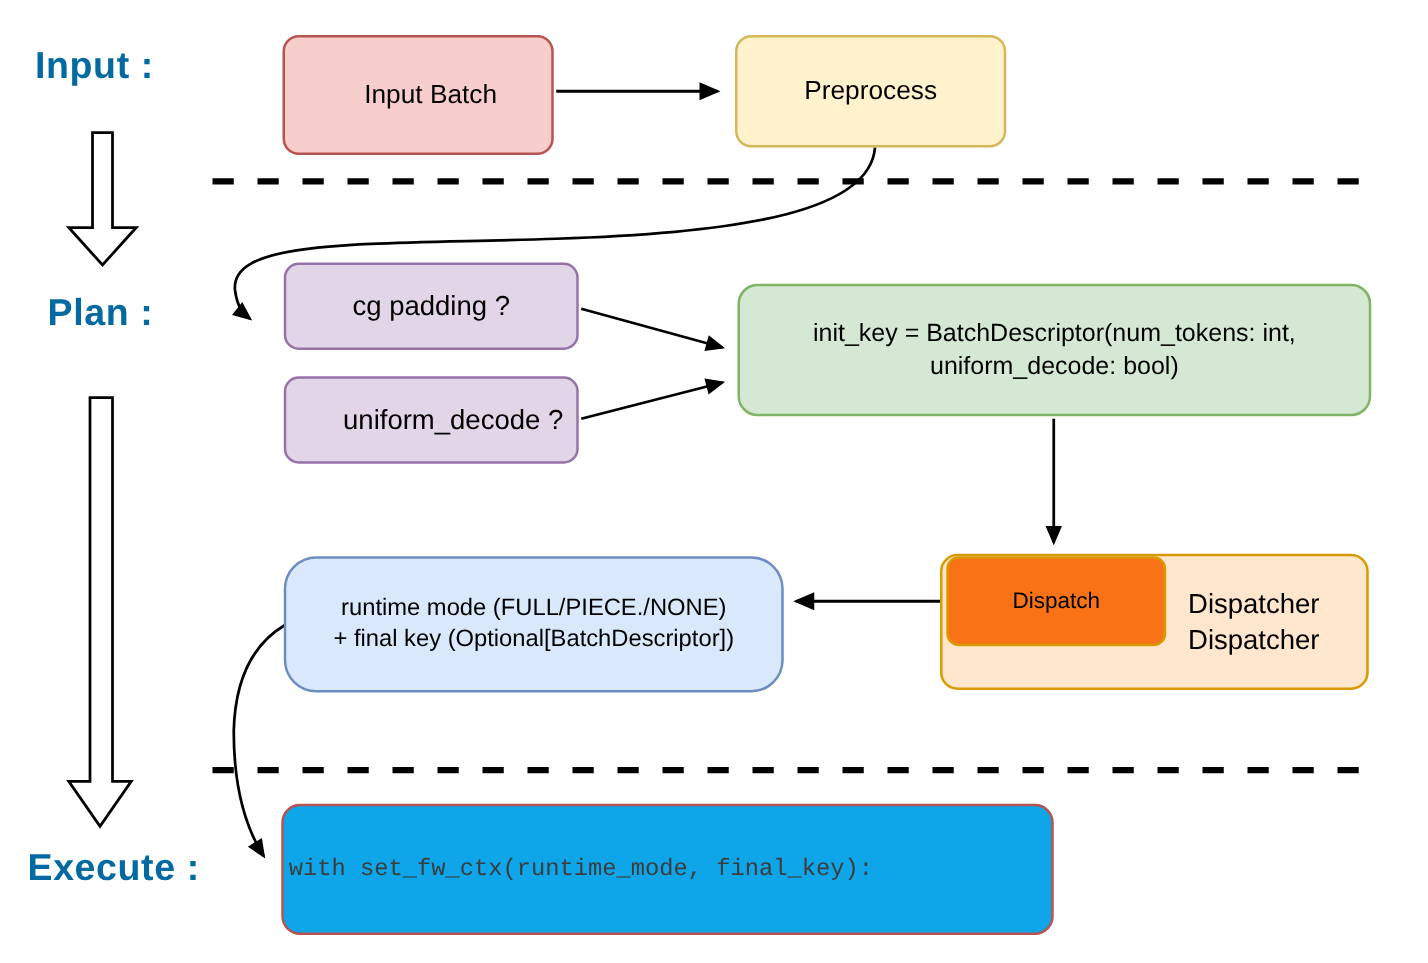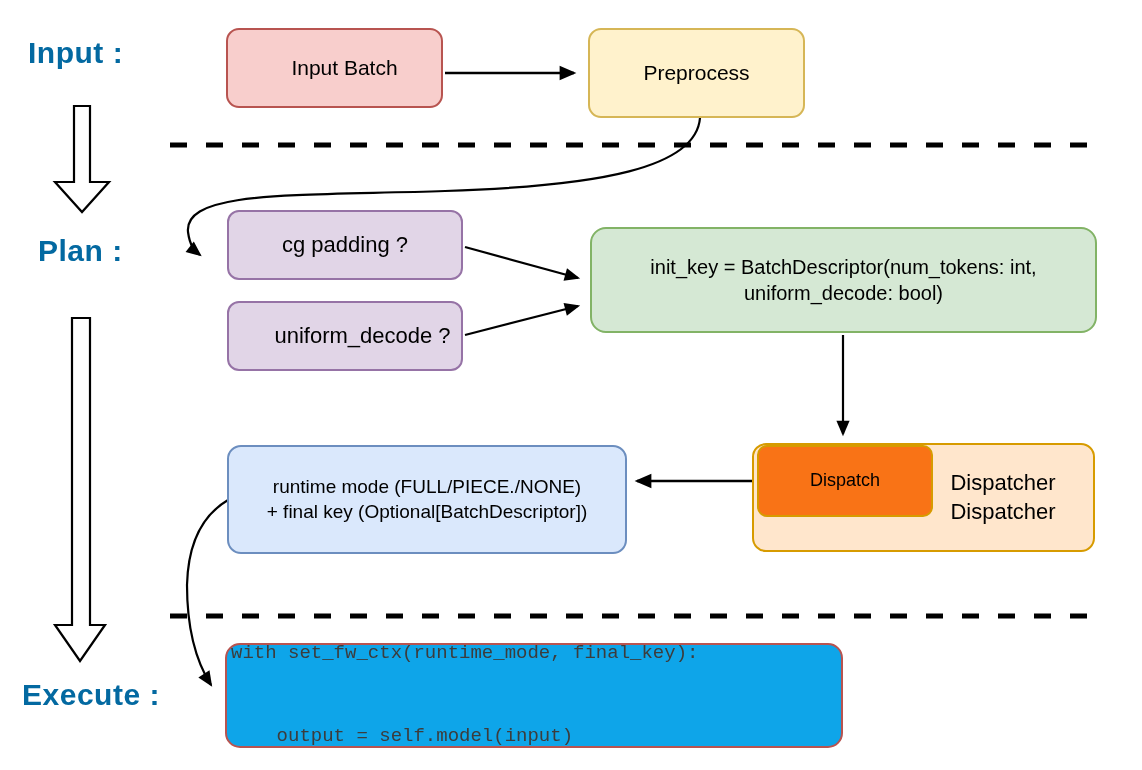--- a/index.html
+++ b/index.html
@@ -9,29 +9,29 @@
   }
   .stage-label{
     position:absolute;font-weight:700;font-size:30px;letter-spacing:.5px;color:#0369a1;
     white-space:nowrap;
   }
   .node{
     position:absolute;display:flex;align-items:center;justify-content:center;
     text-align:center;box-sizing:border-box;line-height:1.3;
   }
   .node .lines{width:100%;}
-  .node-input-batch{left:226px;top:28px;width:217px;height:80px;background:#f8cecc;border:2px solid #b85450;border-radius:13px;font-size:21px;padding-left:20px;}
+  .node-input-batch{left:226px;top:28px;width:217px;height:96px;background:#f8cecc;border:2px solid #b85450;border-radius:13px;font-size:21px;padding-left:20px;}
   .node-preprocess {left:588px;top:28px;width:217px;height:90px;background:#fff2cc;border:2px solid #d6b656;border-radius:13px;font-size:21px;}
   .node-cg-padding {left:227px;top:210px;width:236px;height:70px;background:#e1d5e7;border:2px solid #9673a6;border-radius:12px;font-size:22px;}
   .node-uniform-decode{left:227px;top:301px;width:236px;height:70px;background:#e1d5e7;border:2px solid #9673a6;border-radius:12px;font-size:22px;padding-left:35px;}
   .node-init-key   {left:590px;top:227px;width:507px;height:106px;background:#d5e8d4;border:2px solid #82b366;border-radius:16px;font-size:20px;}
   .node-cudagraph  {left:752px;top:443px;width:343px;height:109px;background:#ffe6cc;border:2px solid #d79b00;border-radius:14px;font-size:22px;justify-content:flex-end;}
   .node-cudagraph .lines{width:168px;margin-right:6px;}
   .node-dispatch   {left:757px;top:445px;width:176px;height:72px;background:#f97316;border:2px solid #d79b00;border-radius:10px;font-size:18px;}
-  .node-runtime    {left:227px;top:445px;width:400px;height:109px;background:#dae8fc;border:2px solid #6c8ebf;border-radius:14px;font-size:19px;}
+  .node-runtime    {left:227px;top:445px;width:400px;height:109px;background:#dae8fc;border:2px solid #6c8ebf;border-radius:26px;font-size:19px;}
   .node-code{
     left:225px;top:643px;width:618px;height:105px;background:#0ea5e9;border:2px solid #b85450;border-radius:15px;
     font-family:"Liberation Mono","DejaVu Sans Mono",monospace;font-size:19px;color:#3c3c3c;
     justify-content:flex-start;text-align:left;
   }
   .node-code .lines{white-space:pre;line-height:1.45;margin-left:4px;width:auto;}
   #connector-layer{position:absolute;left:0;top:0;width:1142px;height:770px;}
 </style>
 </head>
 <body>
@@ -102,17 +102,16 @@
   <div class="node node-runtime">
     <div class="lines">
       <div>runtime mode (FULL/PIECE./NONE)</div>
       <div>+ final key (Optional[BatchDescriptor])</div>
     </div>
   </div>
 
   <div class="node node-code">
     <div class="lines">
       <div>with set_fw_ctx(runtime_mode, final_key):</div>
-      <div>    output = self.model(input)</div>
     </div>
   </div>
 
 </div>
 
 </body></html>

